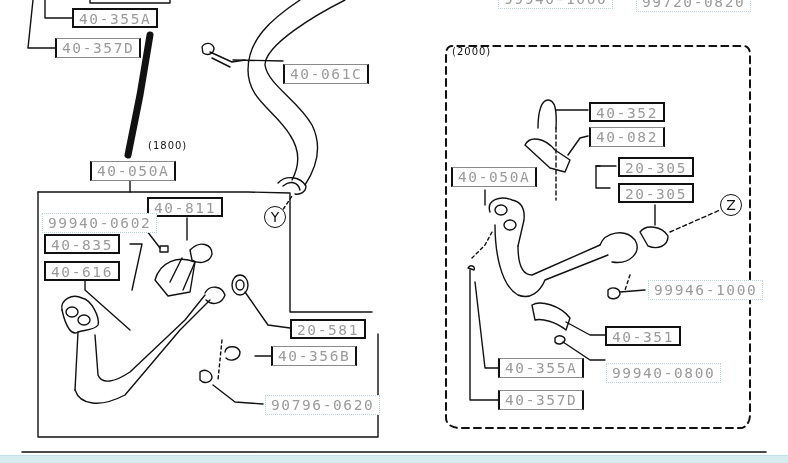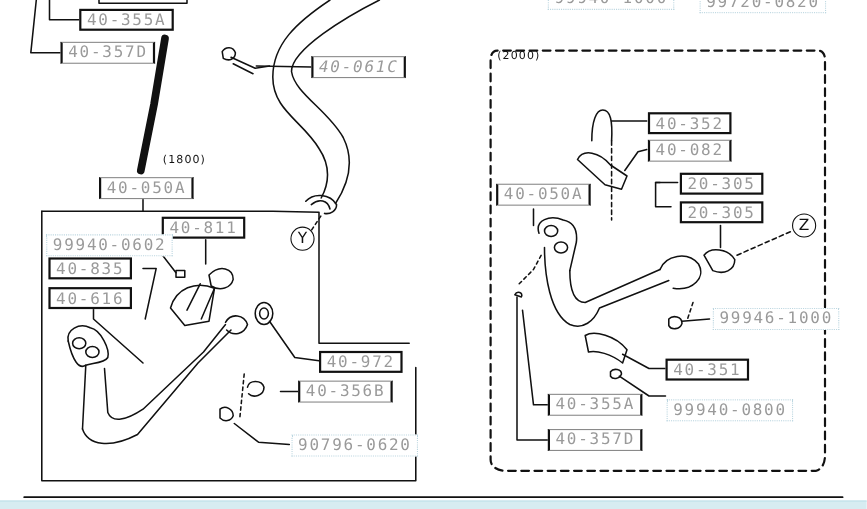--- a/index.html
+++ b/index.html
@@ -117,34 +117,34 @@
       <path d="M22 452 L766 452" stroke-width="1.6"></path>
     </g>
   </svg>
 
   <div class="pl plain" style="left:498px;top:-11px;">99940-1000</div>
   <div class="pl plain" style="left:636px;top:-8px;">99720-0820</div>
 
   <div class="pl box tb" style="left:72px;top:8px;">40-355A</div>
   <div class="pl box" style="left:55px;top:38px;">40-357D</div>
 
-  <div class="pl box" style="left:283px;top:51px;font-style:italic;">40-061C</div>
+  <div class="pl box" style="left:283px;top:64px;">40-061C</div>
 
   <div class="txt" style="left:148px;top:140px;">(1800)</div>
   <div class="txt" style="left:452px;top:46px;">(2000)</div>
 
   <div class="circ" style="left:264px;top:206px;">Y</div>
   <div class="circ" style="left:720px;top:194px;">Z</div>
 
   <div class="pl box" style="left:90px;top:161px;">40-050A</div>
   <div class="pl box tb" style="left:147px;top:197px;text-align:right;">40-811</div>
   <div class="pl plain" style="left:42px;top:213px;">99940-0602</div>
   <div class="pl box tb" style="left:44px;top:234px;">40-835</div>
   <div class="pl box tb" style="left:44px;top:261px;">40-616</div>
-  <div class="pl box tb" style="left:290px;top:319px;">40-972</div>
+  <div class="pl box tb" style="left:290px;top:319px;">20-581</div>
   <div class="pl box" style="left:271px;top:346px;">40-356B</div>
   <div class="pl plain" style="left:265px;top:395px;">90796-0620</div>
 
   <div class="pl box tb" style="left:589px;top:102px;">40-352</div>
   <div class="pl box" style="left:589px;top:127px;">40-082</div>
   <div class="pl box" style="left:451px;top:167px;">40-050A</div>
   <div class="pl box tb" style="left:618px;top:157px;">20-305</div>
   <div class="pl box tb" style="left:618px;top:183px;">20-305</div>
   <div class="pl plain" style="left:648px;top:280px;">99946-1000</div>
   <div class="pl box tb" style="left:605px;top:326px;">40-351</div>

